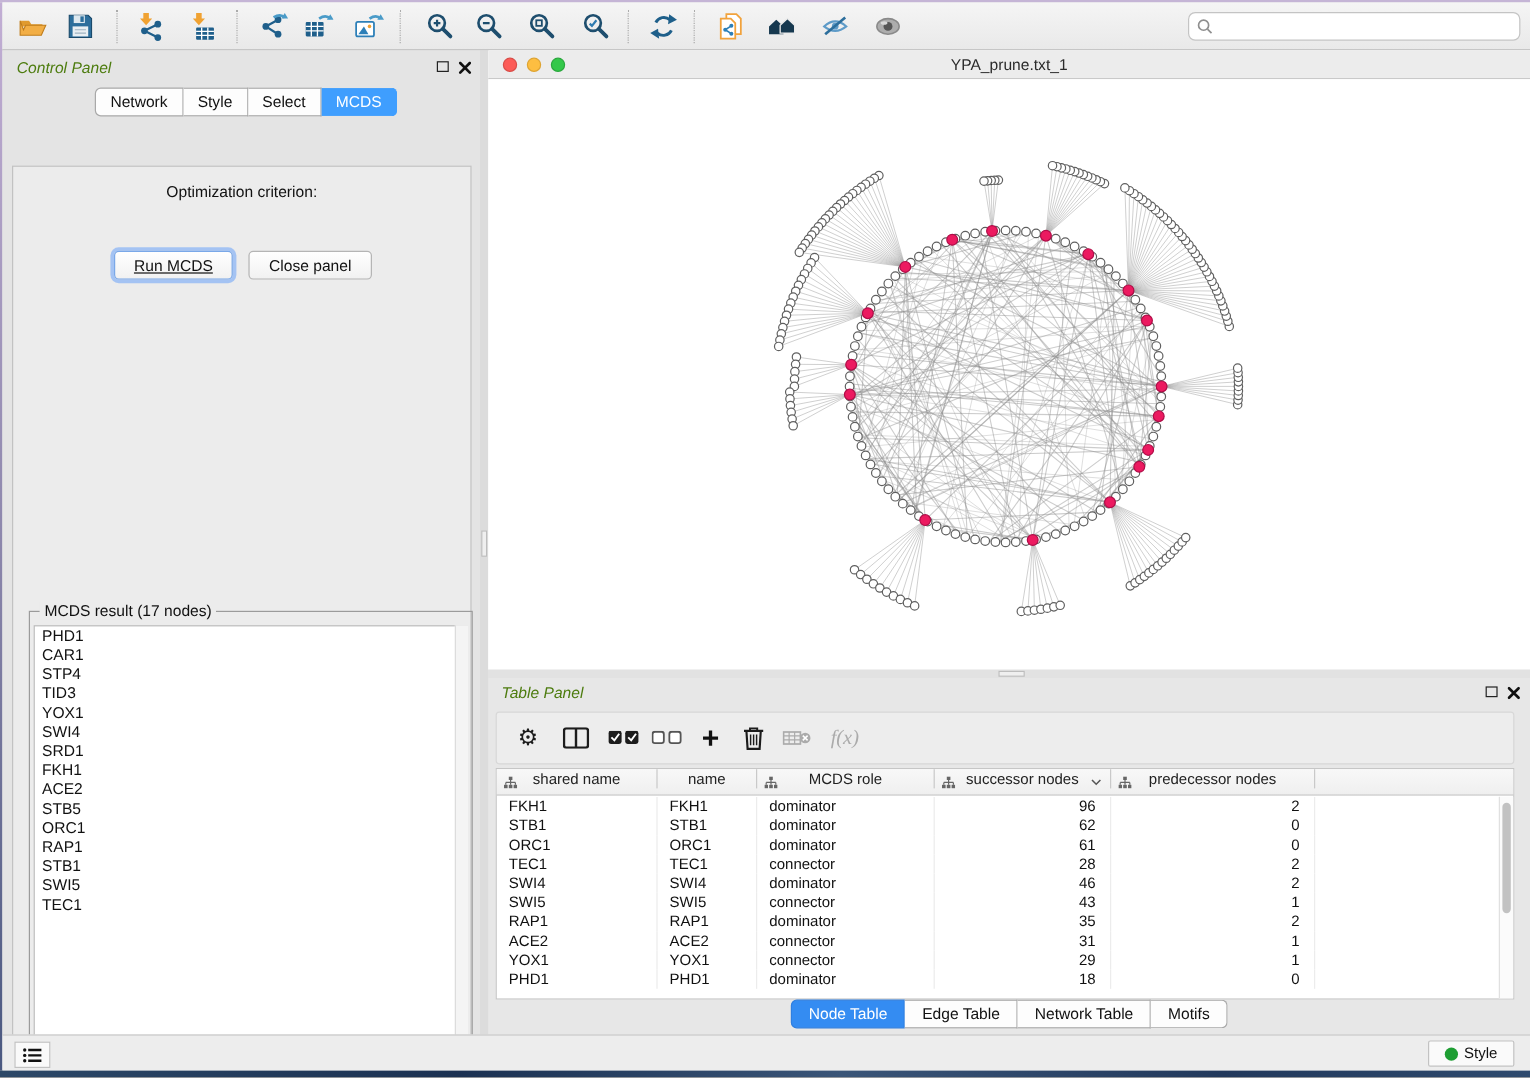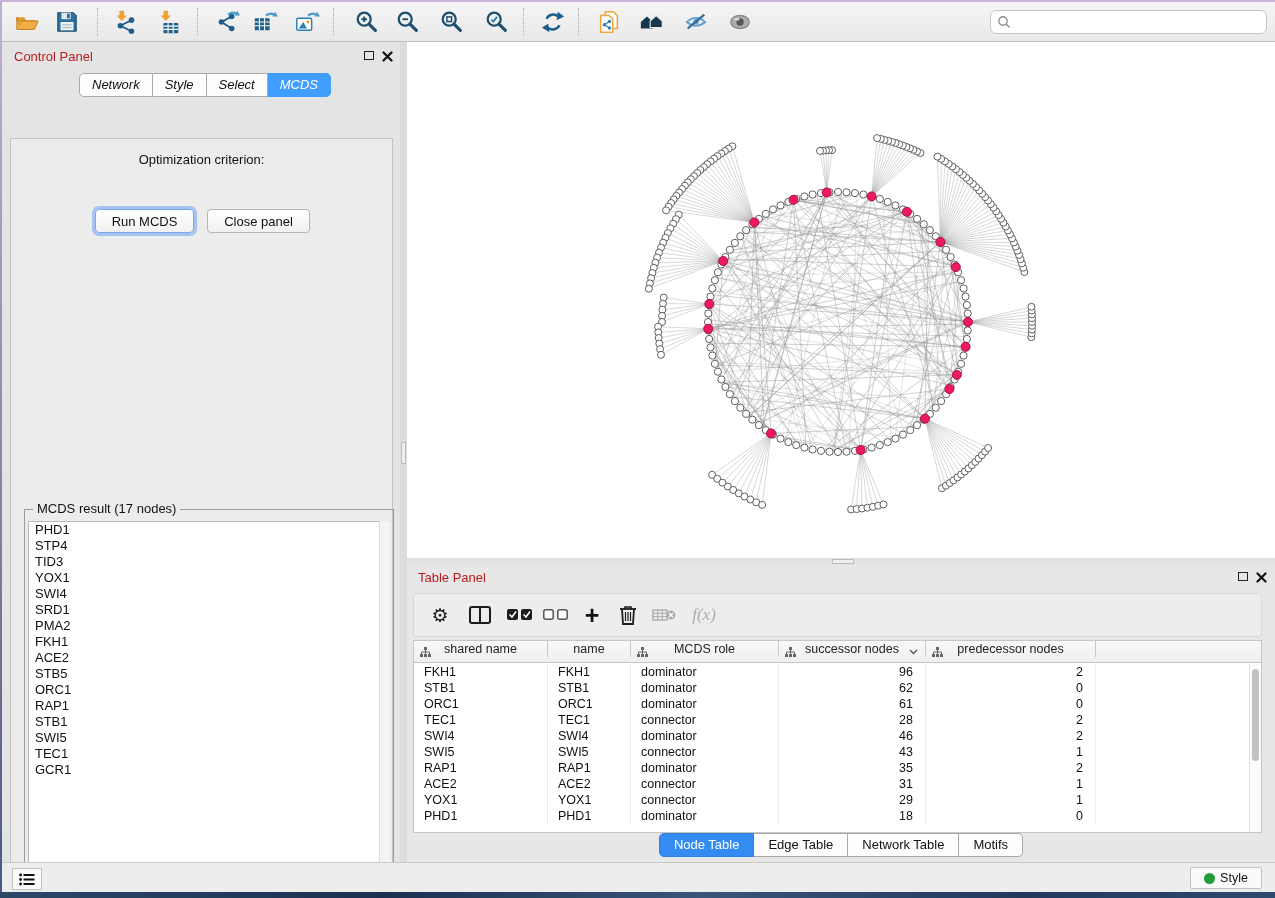--- a/index.html
+++ b/index.html
@@ -16,21 +16,21 @@
   .toolbar { position:absolute; left:2px; top:2px; width:1273px; height:40px;
              background:linear-gradient(#F5F5F5,#E9E9E9); border-bottom:1px solid #BEBEBE; }
   .tbtn { position:absolute; top:5px; width:30px; height:30px; display:flex; align-items:center; justify-content:center; border-radius:4px; }
   .tsep { position:absolute; top:6px; width:0; height:28px; border-left:1px dotted #ABABAB; }
   .search-wrap { position:absolute; right:8px; top:8px; width:277px; height:24px; background:#FFF;
                  border:1px solid #C4C4C4; border-radius:6px; display:flex; align-items:center; padding-left:6px; }
   .search-wrap input { border:none; outline:none; flex:1; font-size:13px; font-family:"Liberation Sans",sans-serif; background:transparent; margin-left:4px; }
 
   
   .cp { position:absolute; left:2px; top:42px; width:398px; height:820px; background:#E4E4E4; }
-  .panel-title { position:absolute; font-size:13px; color:#b91c1c; }
+  .panel-title { position:absolute; font-size:13px; color:#4d7c0f;font-style:italic; }
   .float-ico { position:absolute; width:10px; height:9px; border:1.4px solid #222; }
   .close-ico { position:absolute; width:11px; height:11px; }
   .close-ico svg { display:block; }
   .seg-tabs { position:absolute; display:flex; }
   .seg-tab { padding:3px 12px 4px; background:#FDFDFD; border:1px solid #A9A9A9; border-left:none;
              font-size:13px; color:#111; }
   .seg-tab:first-child { border-left:1px solid #A9A9A9; border-radius:5px 0 0 5px; }
   .seg-tab:last-child { border-radius:0 5px 5px 0; }
   .seg-tab.active { background:#3F9EFE; border-color:#3F9EFE; color:#FFF; }
   .cp-content { position:absolute; left:8px; top:96px; width:383px; height:751px; background:#ECECEC; border:1px solid #C2C2C2; }
@@ -253,62 +253,67 @@
   </div>
 
   <div class="cp">
     <div class="panel-title" style="left:12px; top:7px;">Control Panel</div>
     <div class="float-ico" style="left:362px; top:9px;"></div>
     <div class="close-ico" style="left:380px; top:9px;">
       <svg width="11" height="11" viewBox="0 0 11 11">
           <path d="M1.5 1.5 L9.5 9.5 M9.5 1.5 L1.5 9.5" stroke="#111" stroke-width="2.2" stroke-linecap="round"></path>
         </svg>
     </div>
-    <div class="seg-tabs" style="left:77px; top:31px;font-style:italic;">
+    <div class="seg-tabs" style="left:77px; top:31px;">
         <div class="seg-tab">Network</div>
         <div class="seg-tab">Style</div>
         <div class="seg-tab">Select</div>
         <div class="seg-tab active">MCDS</div>
       </div>
 
     <div class="cp-content">
       <div class="opt-label">Optimization criterion:</div>
-      <div class="aqua-btn focus-ring" style="left:84px; top:70px; width:99px;">Run MCDS</div>
+      <div class="aqua-btn focus-ring" style="left:84px; top:70px; width:99px;text-decoration:underline;">Run MCDS</div>
       <div class="aqua-btn" style="left:196px; top:70px; width:103px;">Close panel</div>
 
       <div class="mcds-fieldset">
         <div class="mcds-legend">MCDS result (17 nodes)</div>
         <div class="mcds-list">
             <div class="list-item">PHD1</div>
+            <div class="list-item">CAR1</div>
             <div class="list-item">STP4</div>
             <div class="list-item">TID3</div>
             <div class="list-item">YOX1</div>
             <div class="list-item">SWI4</div>
             <div class="list-item">SRD1</div>
-            <div class="list-item">PMA2</div>
             <div class="list-item">FKH1</div>
             <div class="list-item">ACE2</div>
             <div class="list-item">STB5</div>
             <div class="list-item">ORC1</div>
             <div class="list-item">RAP1</div>
             <div class="list-item">STB1</div>
             <div class="list-item">SWI5</div>
             <div class="list-item">TEC1</div>
-            <div class="list-item">GCR1</div>
           </div>
         <div class="mcds-scroll" style="top:11px; bottom:3px; right:3px;"></div>
       </div>
     </div>
   </div>
 
   <div class="v-splitter">
       <div class="v-grip"></div>
     </div>
 
   <div class="net-win">
+    <div class="net-titlebar">
+      <div class="tl" style="left:12px; background:#FC5B57; border:1px solid #D94D48;"></div>
+      <div class="tl" style="left:32px; background:#FDBE41; border:1px solid #DEA432;"></div>
+      <div class="tl" style="left:52px; background:#34C84A; border:1px solid #2AA83D;"></div>
+      <div class="net-title">YPA_prune.txt_1</div>
+    </div>
     <div class="net-canvas">
       <svg id="graph-svg" width="868" height="492" viewBox="0 0 868 492">
           <line x1="364.0" y1="367.4" x2="301.3" y2="265.5" stroke="#8F8F8F" stroke-width="0.9" opacity="0.45"></line>
           <line x1="364.0" y1="367.4" x2="303.3" y2="280.3" stroke="#8F8F8F" stroke-width="0.9" opacity="0.45"></line>
           <line x1="364.0" y1="367.4" x2="329.9" y2="337.7" stroke="#8F8F8F" stroke-width="0.9" opacity="0.45"></line>
           <line x1="364.0" y1="367.4" x2="321.3" y2="325.8" stroke="#8F8F8F" stroke-width="0.9" opacity="0.45"></line>
           <line x1="364.0" y1="367.4" x2="507.9" y2="360.8" stroke="#8F8F8F" stroke-width="0.9" opacity="0.45"></line>
           <line x1="364.0" y1="367.4" x2="304.7" y2="286.8" stroke="#8F8F8F" stroke-width="0.9" opacity="0.45"></line>
           <line x1="364.0" y1="367.4" x2="544.9" y2="193.4" stroke="#8F8F8F" stroke-width="0.9" opacity="0.45"></line>
           <line x1="364.0" y1="367.4" x2="303.4" y2="280.8" stroke="#8F8F8F" stroke-width="0.9" opacity="0.45"></line>

